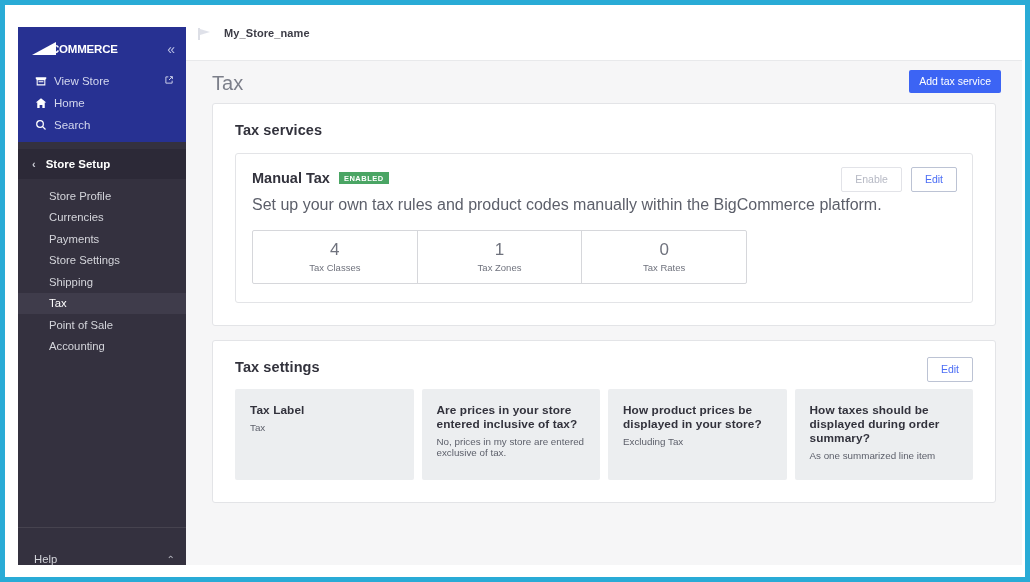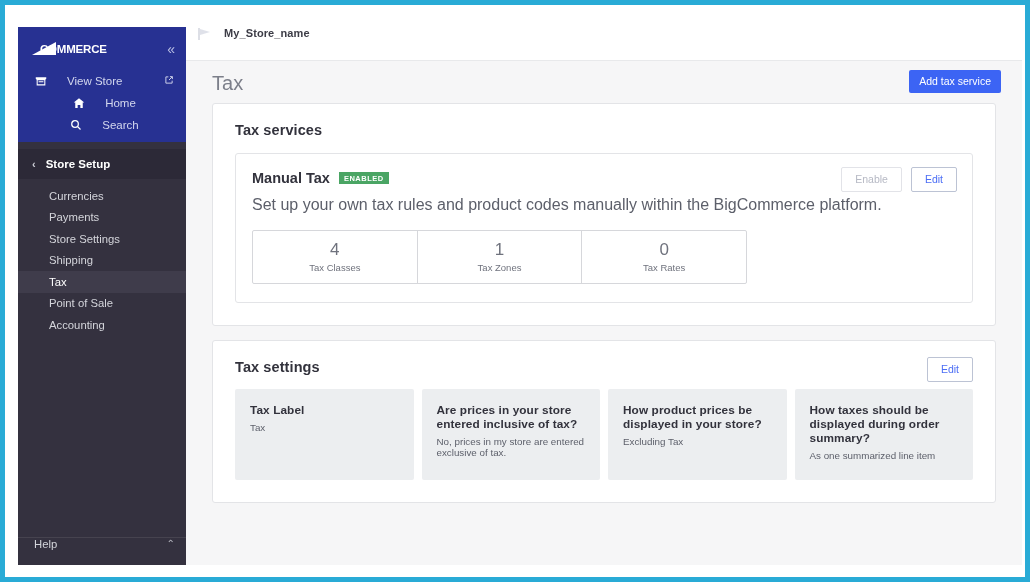--- a/index.html
+++ b/index.html
@@ -30,37 +30,37 @@
     background: #34313f;
     display: flex;
     flex-direction: column;
     position: relative;
   }
   .sb-top { background: #273192; padding-bottom: 6px; }
   .sb-brandrow {
     display: flex; align-items: center;
     height: 43px; padding: 0 12px 0 13px;
   }
-  .logo-wrap { display: flex; align-items: center; gap: 2px; }
+  .logo-wrap { display: flex; align-items: center; gap: 13px; }
   .logo-mark { width: 26px; height: 15px; display: block; }
   .logo-text {
     color: #ffffff; font-size: 11.5px; font-weight: 700;
     letter-spacing: -0.2px;
     margin-left: -19px;
     mix-blend-mode: normal;
   }
   .collapse-btn {
     margin-left: auto; color: #b9bfe4; font-size: 14px;
     line-height: 1; cursor: pointer; letter-spacing: -1px;
   }
   .sb-link {
     display: flex; align-items: center;
     height: 22px; padding: 0 12px 0 16px;
     color: #c9cde8; font-size: 11.5px;
-    cursor: pointer; gap: 20px; justify-content: center;
+    cursor: pointer; gap: 7px;
   }
   .sb-link .ic { width: 13px; height: 13px; display: flex; align-items: center; justify-content: center; color: #ffffff; }
   .sb-link .ext { margin-left: auto; color: #c9cde8; }
   .sb-link-label { color: #d3d7ee; }
 
   .sb-section {
     background: #2c2937;
     display: flex; align-items: center; gap: 10px;
     height: 30px; padding: 0 12px 0 14px;
     margin-top: 7px;
@@ -74,22 +74,22 @@
     height: 21.5px; display: flex; align-items: center;
     padding-left: 31px;
     color: #d4d5db; font-size: 11.3px;
     cursor: pointer;
   }
   .sb-item.active { background: #3f3c4b; color: #ffffff; }
 
   .sb-footer {
     margin-top: auto;
     border-top: 1px solid #46434f;
-    height: 28px;
-    display: flex; align-items: flex-start;
+    height: 38px;
+    display: flex; align-items: flex-end;
     padding: 0 11px 0 16px;
     color: #d4d5db; font-size: 11.3px;
     cursor: pointer;
   }
   .sb-footer .chev-up { margin-left: auto; font-size: 10px; color: #b9bac2; }
 
   
   #main { flex: 1; display: flex; flex-direction: column; min-width: 0; background: #f6f6f7; }
 
   #topbar {
@@ -242,20 +242,23 @@
         </div>
       </div>
 
       <div class="sb-section">
         <span class="chev">‹</span>
         <span>Store Setup</span>
       </div>
 
       <div class="sb-items">
         <div class="sb-item">
+            <span>Store Profile</span>
+          </div>
+        <div class="sb-item">
             <span>Currencies</span>
           </div>
         <div class="sb-item">
             <span>Payments</span>
           </div>
         <div class="sb-item">
             <span>Store Settings</span>
           </div>
         <div class="sb-item">
             <span>Shipping</span>

